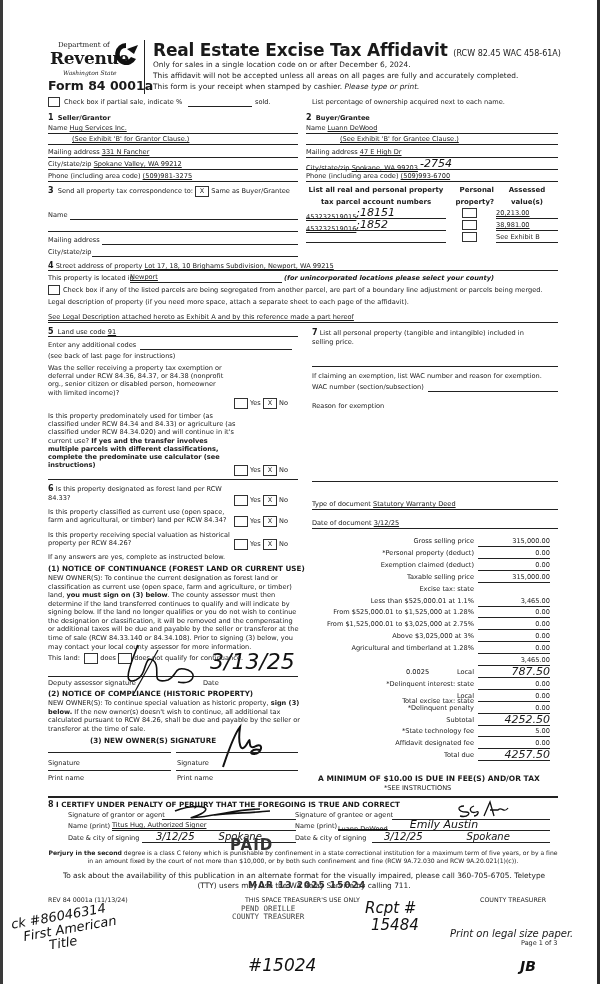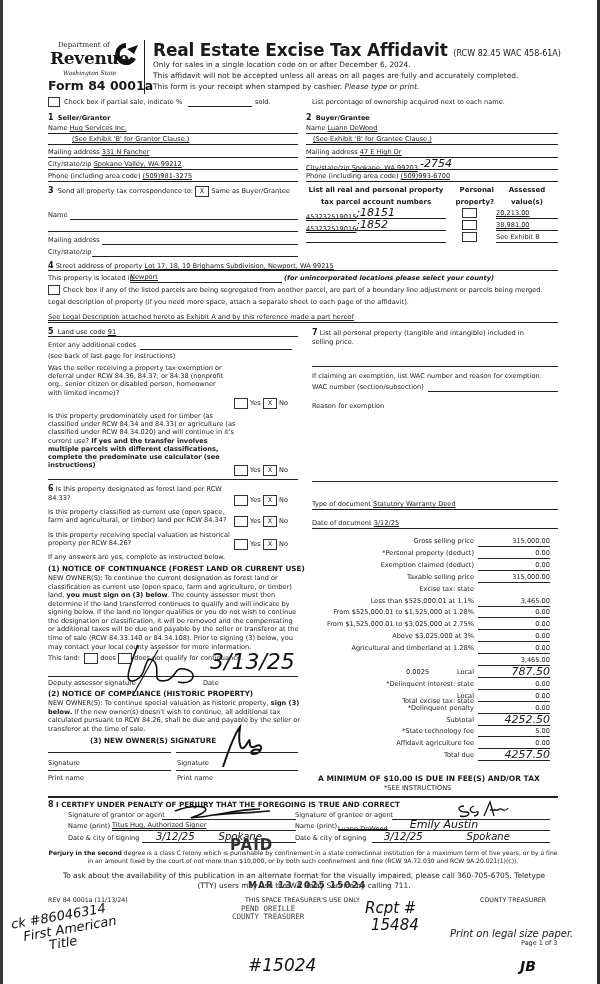--- a/index.html
+++ b/index.html
@@ -69,21 +69,21 @@
 <div class="abs" style="left:48px;top:211px">Name</div>
 <div class="abs line" style="left:70px;top:210px;width:228px;height:10px"></div>
 <div class="abs line" style="left:48px;top:222px;width:250px;height:10px"></div>
 <div class="abs" style="left:48px;top:236px">Mailing address</div>
 <div class="abs line" style="left:102px;top:235px;width:196px;height:10px"></div>
 <div class="abs" style="left:48px;top:248px">City/state/zip</div>
 <div class="abs line" style="left:92px;top:247px;width:206px;height:10px"></div>
 
 <div class="abs" style="left:306px;top:113px"><span class="secnum">2</span>&nbsp;&nbsp;<b>Buyer/Grantee</b></div>
 <div class="abs line" style="left:306px;top:124px;width:252px;height:10px"><span>Name</span> <span class="val">Luann DeWood</span></div>
-<div class="abs line" style="left:306px;top:135px;width:252px;height:10px"><span style="margin-left:7px" class="val">(See Exhibit 'B' for Grantee Clause.)</span></div>
+<div class="abs line" style="left:306px;top:135px;width:252px;height:10px"><span style="margin-left:34px" class="val">(See Exhibit 'B' for Grantee Clause.)</span></div>
 <div class="abs line" style="left:306px;top:148px;width:252px;height:10px"><span>Mailing address</span> <span class="val">47 E High Dr</span></div>
 <div class="abs line" style="left:306px;top:160px;width:252px;height:10px"><span>City/state/zip</span> <span class="val">Spokane, WA 99203</span> <span class="hand" style="font-size:11px;position:relative;top:-3px">-2754</span></div>
 <div class="abs line" style="left:306px;top:172px;width:252px;height:10px"><span>Phone (including area code)</span> <span class="val">(509)993-6700</span></div>
 
 <div class="abs b" style="left:306px;top:186px;width:140px;text-align:center;font-size:7px">
     <div>List all real and personal property</div>
     <div style="margin-top:3px">tax parcel account numbers</div>
   </div>
 <div class="abs b" style="left:448px;top:186px;width:46px;text-align:right;font-size:7px">
     <div>Personal</div>
@@ -196,21 +196,21 @@
     <div class="tbl-r" style="left: 300px; width: 174px; top: 680px;">*Delinquent interest: state</div>
     <div class="amt" style="left: 478px; width: 72px; height: 10px; top: 680px;">0.00</div>
     <div class="tbl-r" style="left: 300px; width: 174px; top: 692px;">Local</div>
     <div class="amt" style="left: 478px; width: 72px; height: 10px; top: 692px;">0.00</div>
     <div class="tbl-r" style="left: 300px; width: 174px; top: 704px;">*Delinquent penalty</div>
     <div class="amt" style="left: 478px; width: 72px; height: 10px; top: 704px;">0.00</div>
     <div class="tbl-r" style="left: 300px; width: 174px; top: 716px;">Subtotal</div>
     <div class="amt" style="left: 478px; width: 72px; height: 10px; top: 716px; font-size: 11px; font-style: italic; line-height: 8px;">4252.50</div>
     <div class="tbl-r" style="left: 300px; width: 174px; top: 727px;">*State technology fee</div>
     <div class="amt" style="left: 478px; width: 72px; height: 10px; top: 727px;">5.00</div>
-    <div class="tbl-r" style="left: 300px; width: 174px; top: 739px;">Affidavit agriculture fee</div>
+    <div class="tbl-r" style="left: 300px; width: 174px; top: 739px;">Affidavit designated fee</div>
     <div class="amt" style="left: 478px; width: 72px; height: 10px; top: 739px;">0.00</div>
     <div class="tbl-r" style="left: 300px; width: 174px; top: 751px;">Total due</div>
     <div class="amt" style="left: 478px; width: 72px; height: 10px; top: 751px; font-size: 11px; font-style: italic; line-height: 8px;">4257.50</div>
   </div>
 <div class="abs b" style="left:318px;top:774px;font-size:7.5px">A MINIMUM OF $10.00 IS DUE IN FEE(S) AND/OR TAX</div>
 <div class="abs" style="left:384px;top:784px">*SEE INSTRUCTIONS</div>
 
 <div class="hr2" style="left:48px;top:796px;width:510px"></div>
 
 <div class="abs b" style="left:48px;top:800px;font-size:7.2px"><span class="secnum">8</span> <span>I CERTIFY UNDER PENALTY OF PERJURY THAT THE FOREGOING IS TRUE AND CORRECT</span></div>

